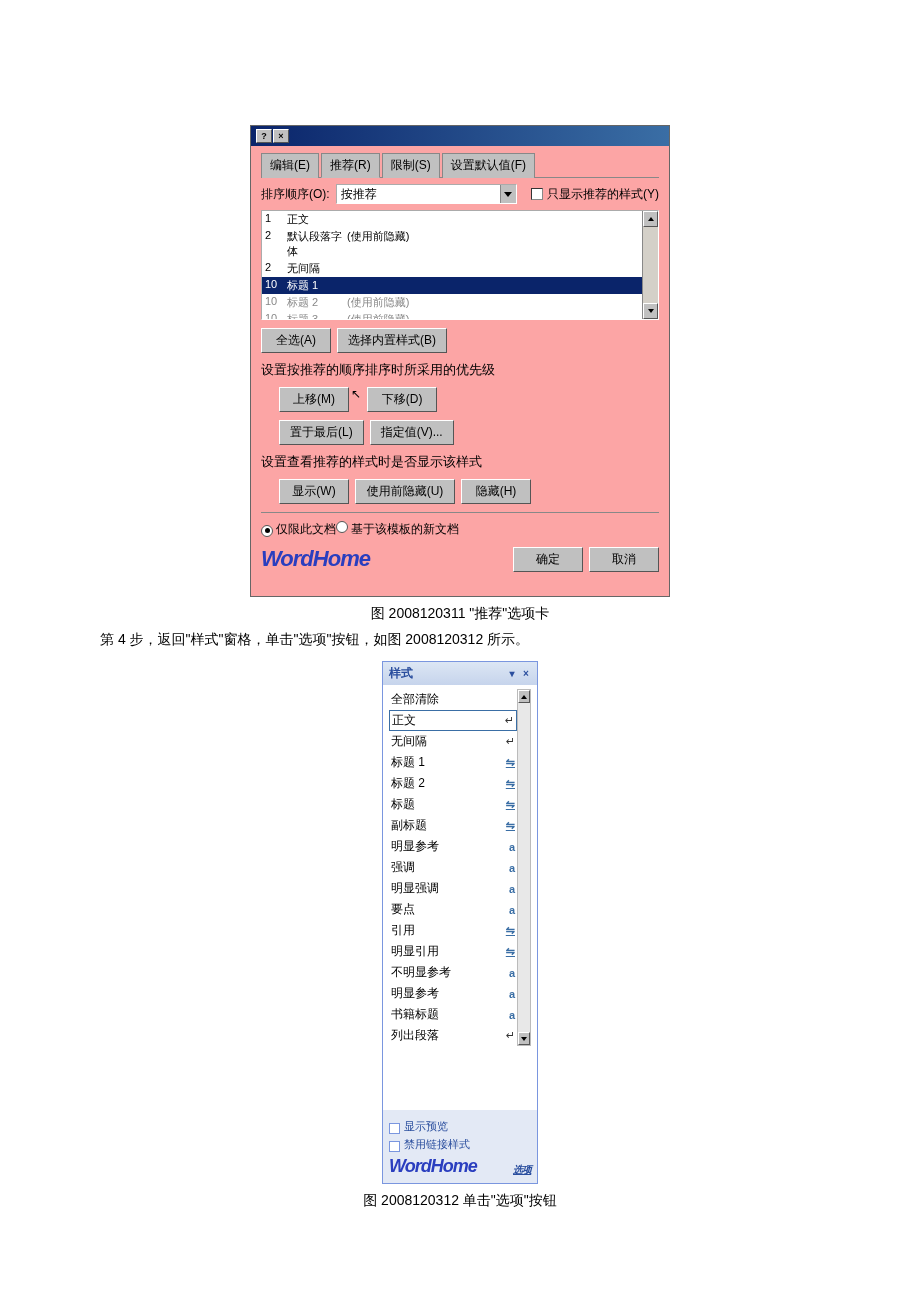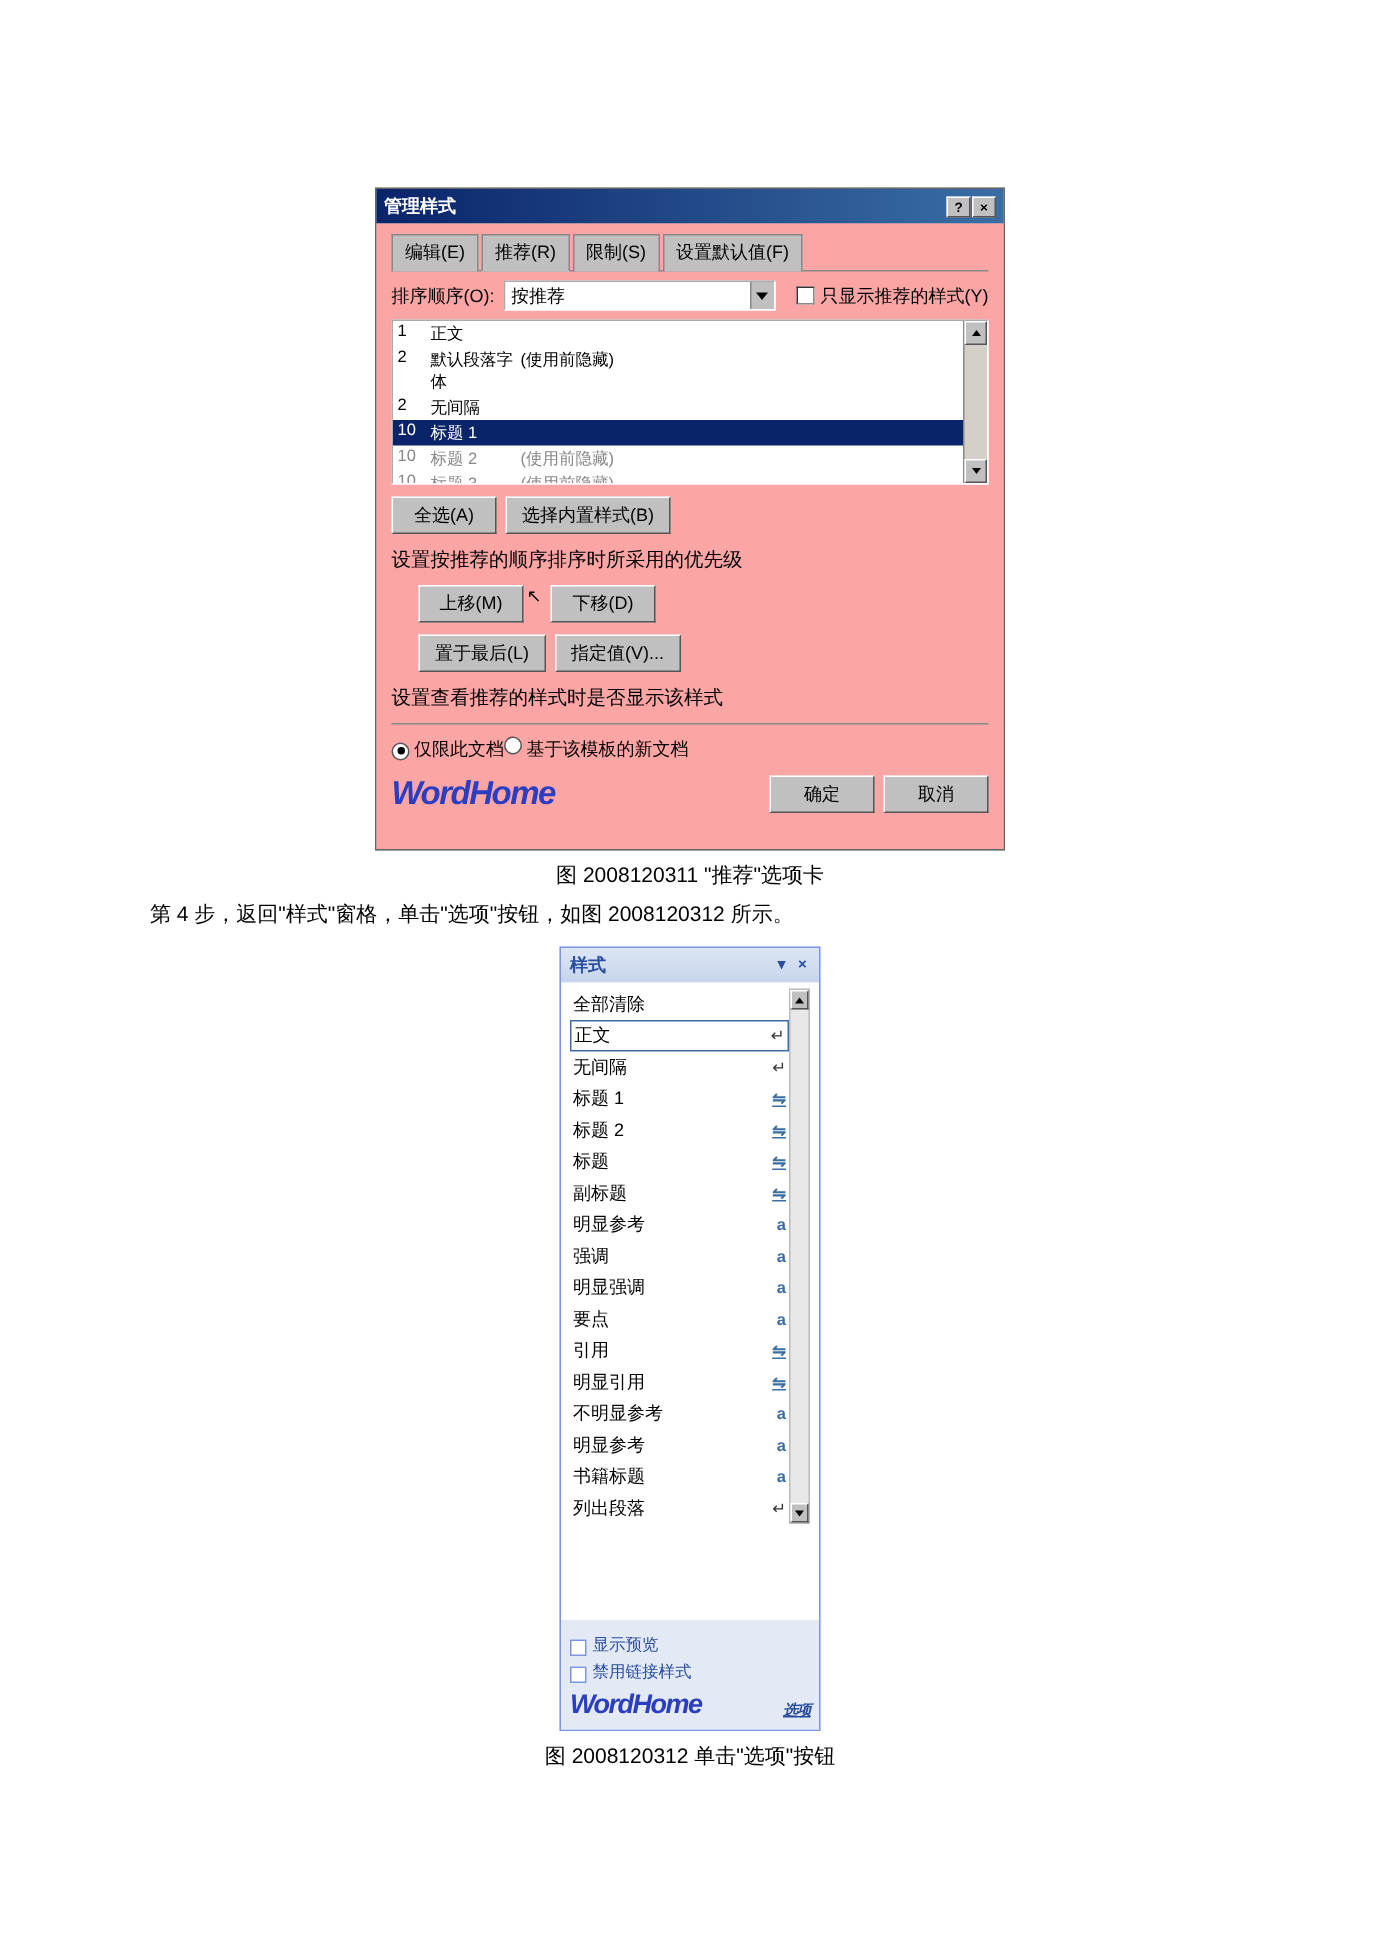--- a/index.html
+++ b/index.html
@@ -53,21 +53,21 @@
     .radio.checked::after { content:''; width:5px; height:5px; background:#000; border-radius:50%; }
     
     .watermark { font-size: 22px; font-weight: bold; font-style: italic; color: #2a3ebf; letter-spacing: -1px; }
     .bottom-row { display: flex; align-items: center; margin-top: 4px; }
     .bottom-btns { margin-left: auto; display: flex; gap: 6px; }
     
     .caption { text-align: center; font-size: 14px; margin: 8px 0; }
     .step-text { font-size: 14px; margin: 4px 0 10px; padding-left: 100px; }
     
     
-    .panel2 { width: 174px; margin: 12px auto 0; border: 1px solid #7a96df; background: #e3e9f5; font-size: 12px; }
+    .panel2 { width: 156px; margin: 12px auto 0; border: 1px solid #7a96df; background: #e3e9f5; font-size: 12px; }
     .panel2-header { background: linear-gradient(#dce6f4, #c6d4ec); padding: 3px 6px; color: #2a4e9e; font-weight: bold; display: flex; align-items: center; }
     .panel2-close { margin-left: auto; display: flex; gap: 4px; }
     .p2-tiny { width: 10px; height: 10px; color: #2a4e9e; font-size: 10px; cursor: pointer; text-align:center; line-height:10px; }
     .panel2-body { background: #fff; padding: 4px 6px; }
     .style-row { display: flex; align-items: center; padding: 2px 2px; cursor: pointer; }
     .style-row.boxed { border: 1px solid #3a6ea5; padding: 1px 2px; }
     .style-name { flex: 1; font-size: 12px; }
     .style-icon { width: 14px; text-align: right; font-size: 11px; }
     .icon-para { color: #333; }
     .icon-char { color: #3a6ea5; font-weight: bold; }
@@ -79,21 +79,20 @@
     .chk-row { display: flex; align-items: flex-end; gap: 4px; margin: 3px 0; font-size: 11px; color: #2a4e9e; }
     .chk { width: 11px; height: 11px; border: 1px solid #7a96df; background: #fff; }
     .wm2 { font-size: 18px; font-weight: bold; font-style: italic; color: #2a3ebf; letter-spacing: -1px; margin-top: 4px; display: flex; align-items: flex-end; }
     .opt-link { margin-left: auto; font-size: 10px; color: #2a4e9e; text-decoration: underline; cursor: pointer; }
   </style>
 </head>
 <body>
 
 <div class="dialog1">
   <div class="titlebar">
-    <span class="titlebar-text">管理样式</span>
     <div class="titlebar-btns">
       <div class="titlebar-btn">?</div>
       <div class="titlebar-btn">×</div>
     </div>
   </div>
   <div class="dialog-body">
     <div class="tabs">
       <div class="tab">编辑(E)</div>
       <div class="tab active">推荐(R)</div>
       <div class="tab">限制(S)</div>
@@ -168,20 +167,25 @@
       <div class="btn">上移(M)</div>
       <span style="margin-left:-4px;">↖</span>
       <div class="btn">下移(D)</div>
     </div>
     <div class="btn-row" style="padding-left:18px;">
       <div class="btn">置于最后(L)</div>
       <div class="btn">指定值(V)...</div>
     </div>
 
     <div class="section-label">设置查看推荐的样式时是否显示该样式</div>
+    <div class="btn-row" style="padding-left:18px;">
+      <div class="btn">显示(W)</div>
+      <div class="btn" style="min-width:100px;">使用前隐藏(U)</div>
+      <div class="btn">隐藏(H)</div>
+    </div>
 
     <hr style="margin:8px 0; border:none; border-top:1px solid #888;">
 
     <div class="radio-row">
       <label><span class="radio checked"></span><span>仅限此文档</span></label>
       <label><span class="radio"></span><span>基于该模板的新文档</span></label>
     </div>
 
     <div class="bottom-row">
       <span class="watermark">WordHome</span>

